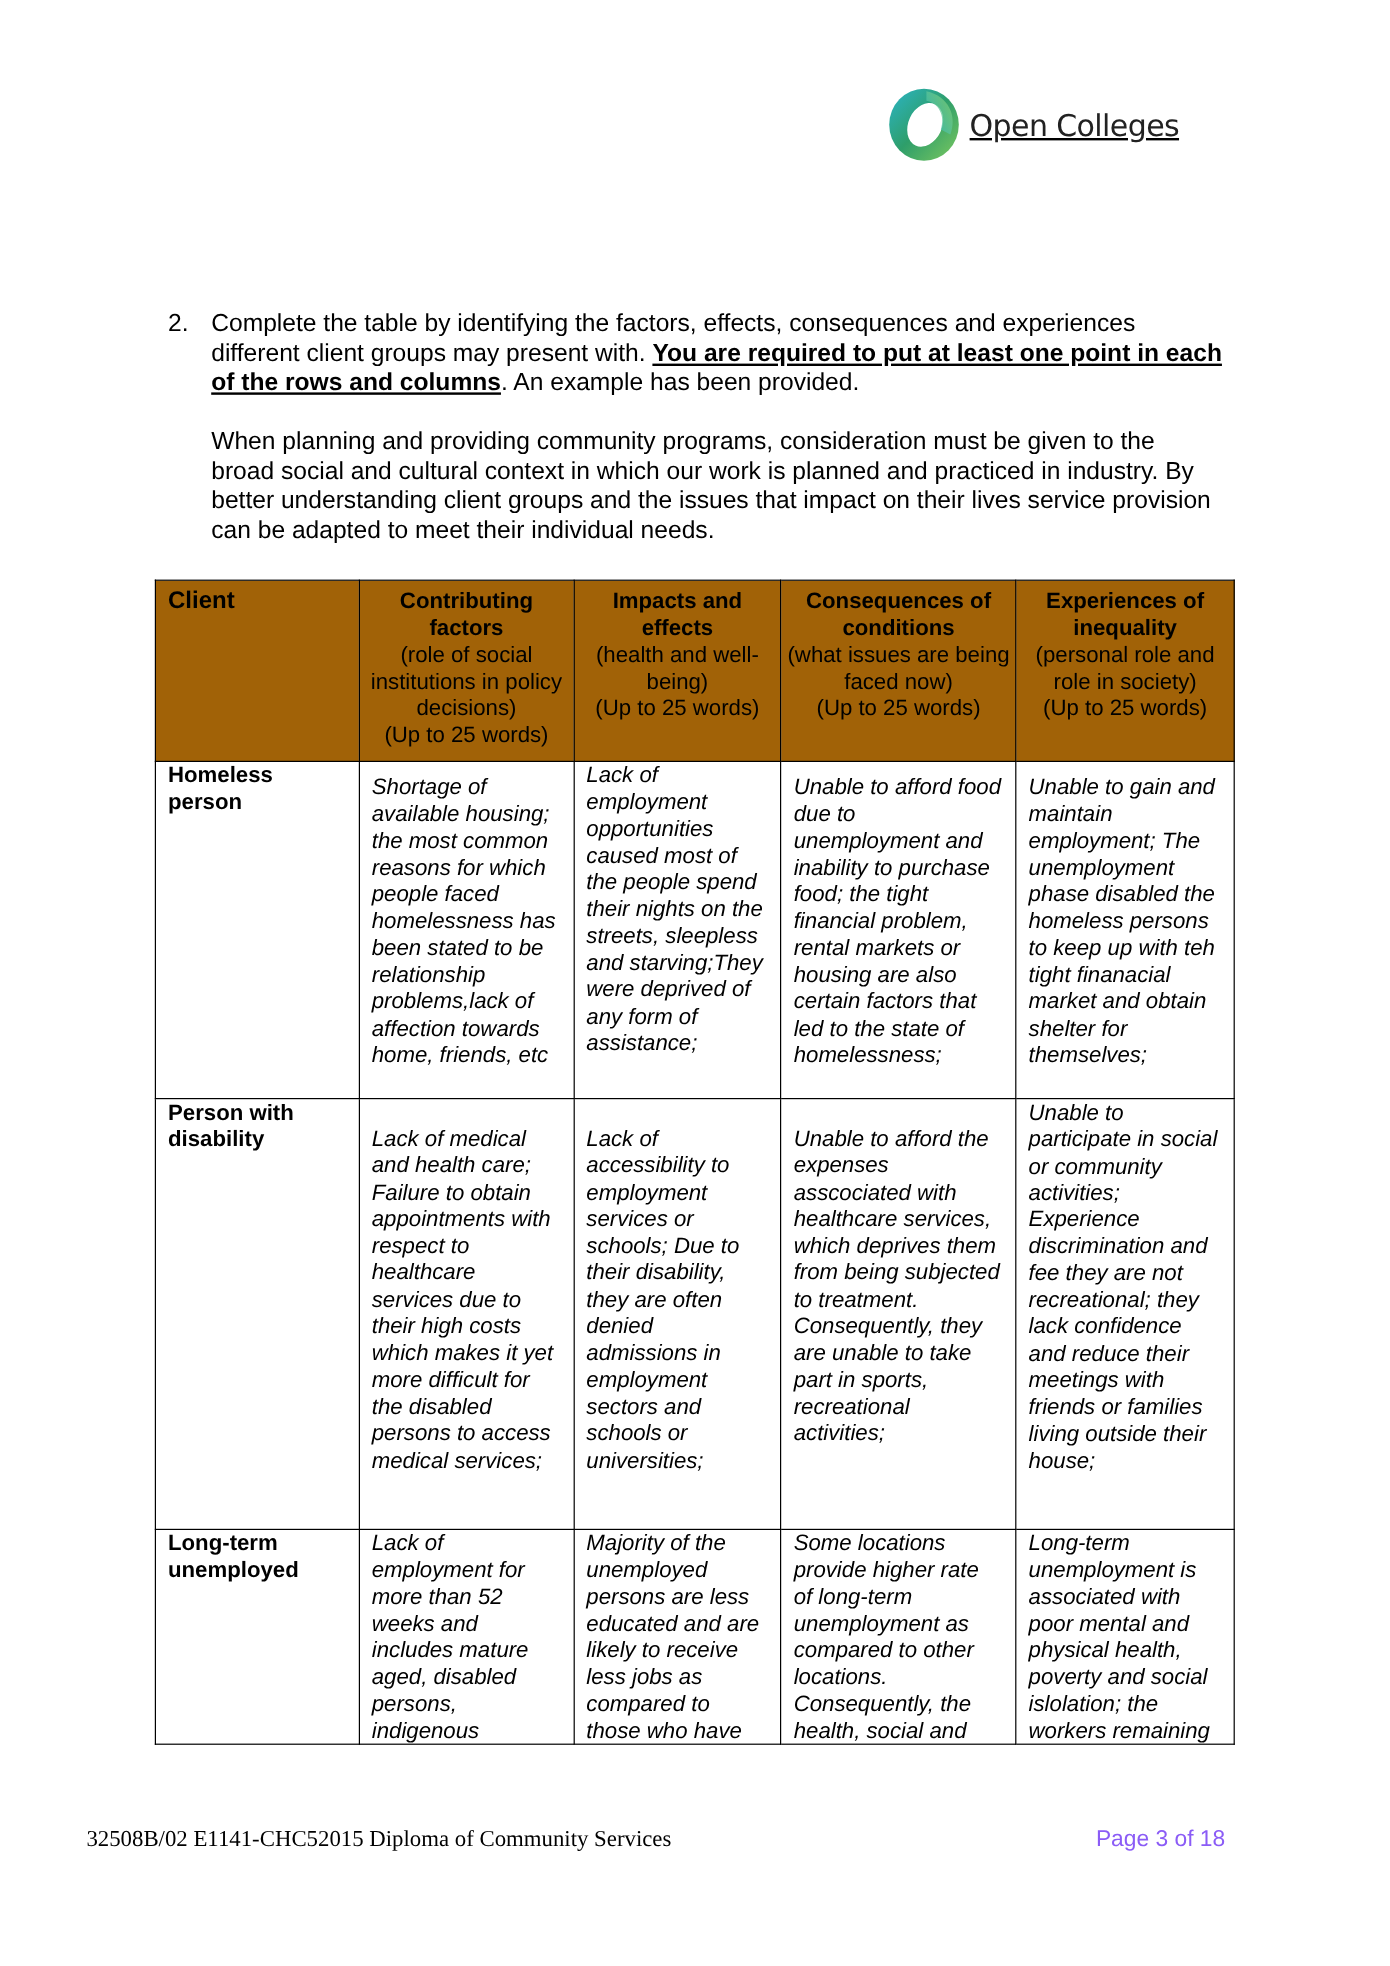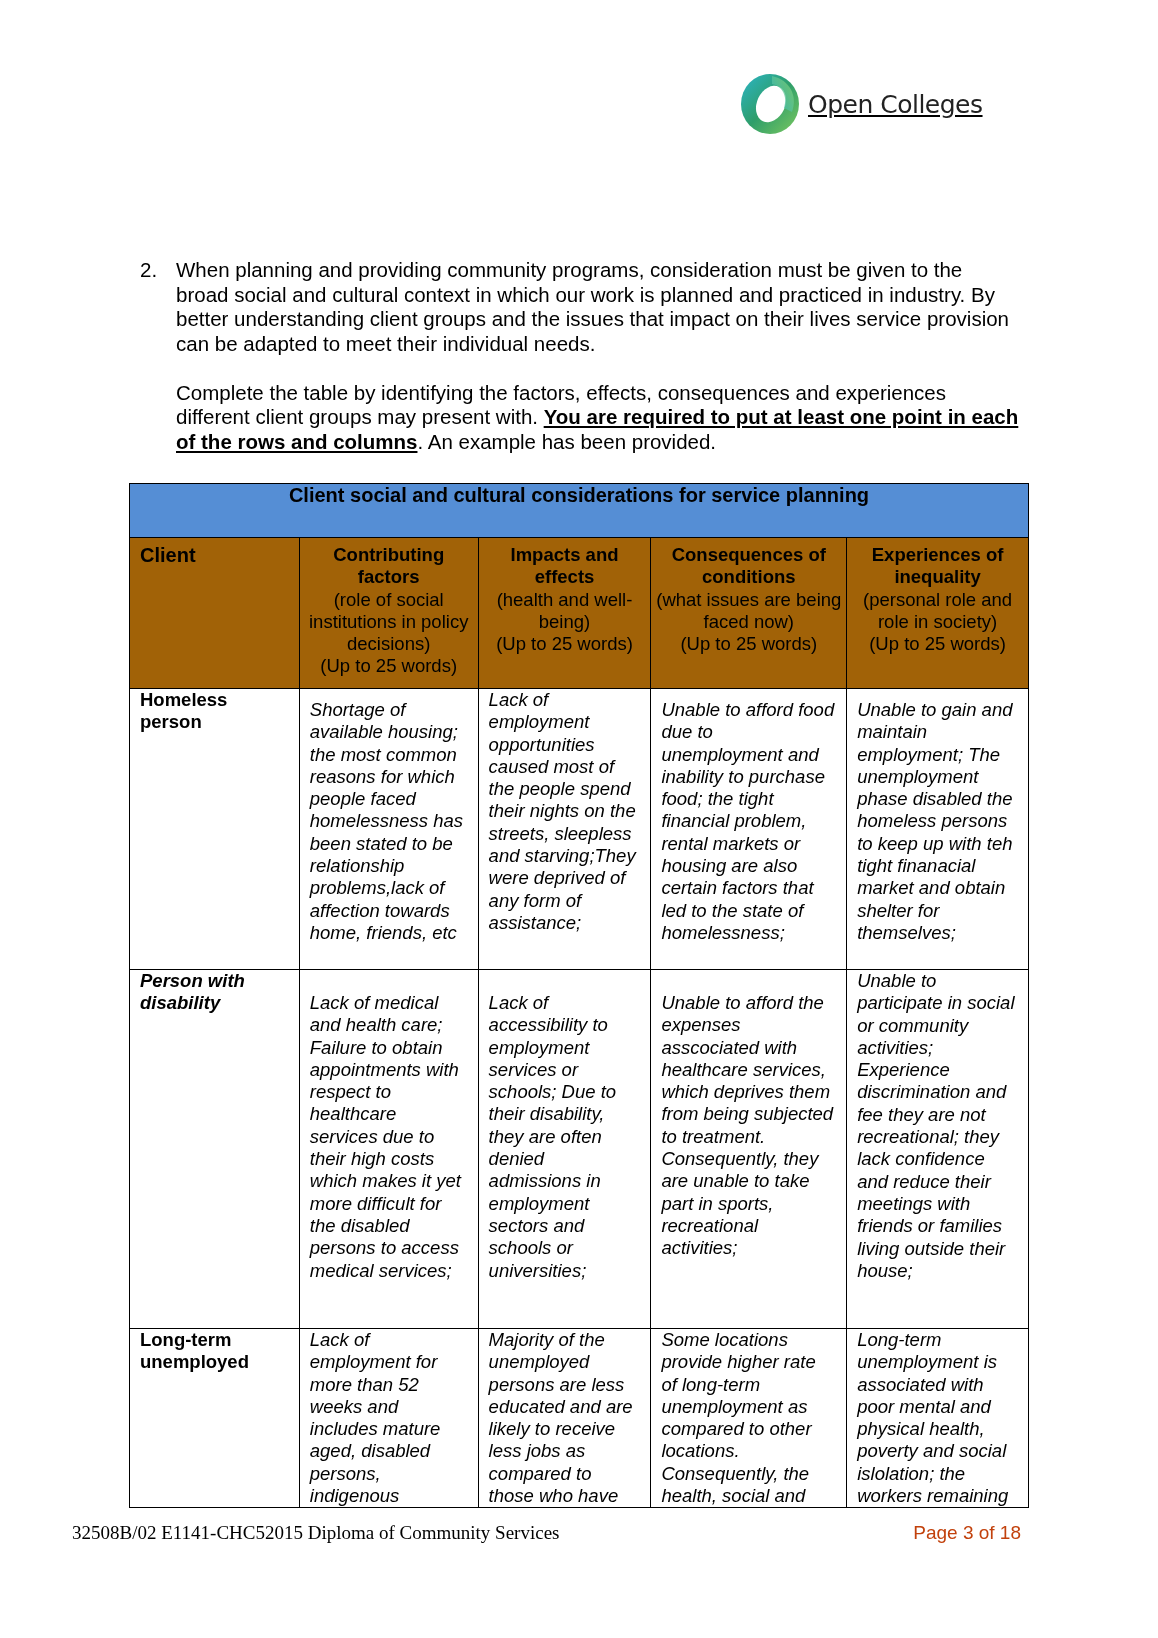--- a/index.html
+++ b/index.html
@@ -20,27 +20,27 @@
          border-collapse: collapse; font-size: 18.5px; line-height: 22.3px; }
   table.considerations td, table.considerations th { border: 1.3px solid #000; vertical-align: top; }
   .title-row th { background: #558ED5; height: 53px; font-size: 20px; font-weight: bold; text-align: center; vertical-align: middle; padding: 0; }
   .head-row th { background: #a16207; font-weight: normal; text-align: center; vertical-align: middle; padding: 6px 4px; height: 138px; }
   .head-row th .hb { font-weight: bold; display: block; text-align: center; }
   .head-row th.client-head { text-align: left; padding-left: 10px; font-weight: bold; font-size: 20px; }
   td.client { font-weight: bold; padding: 0 10px; vertical-align: middle; margin-top: 18px; }
   td.client.top { vertical-align: top; }
   td.cell { font-style: italic; padding: 0 10px; }
   .r1 td { height: 270px; }
-  .r2 td { height: 336px; font-style: italic; }
+  .r2 td { height: 336px; }
   .r3 td { height: 178px; }
   .pad-top { padding-top: 10px !important; margin-left: 45px; }
   .pad-mid { padding-top: 22px !important; }
 
   .footer-left { position: absolute; left: 72px; top: 1522px; font-size: 19px; font-family: Liberation Serif, serif; }
-  .footer-right { position: absolute; right: 137px; top: 1522px; font-size: 19px; color: #c2410c; text-align: right; }
+  .footer-right { position: absolute; right: 137px; top: 1522px; font-size: 19px; color: #8b5cf6; text-align: right; }
 </style>
 </head>
 <body>
 
 <div class="logo">
   <svg class="logo-ring" viewBox="0 0 64 64">
     <defs>
       <linearGradient id="lg1" x1="0" y1="0" x2="1" y2="1">
         <stop offset="0" stop-color="#2BB5C8"></stop>
         <stop offset="0.5" stop-color="#2E9E6A"></stop>
@@ -54,37 +54,34 @@
     <ellipse cx="32" cy="32" rx="29" ry="30" fill="url(#lg1)"></ellipse>
     <ellipse cx="33" cy="32" rx="14" ry="19" transform="rotate(25 33 32)" fill="#ffffff"></ellipse>
     <path d="M34 4 C52 8 60 24 54 40 L46 36 C50 24 44 14 34 12 Z" fill="url(#lg2)" opacity="0.75"></path>
   </svg>
   <span class="logo-text">Open Colleges</span>
 </div>
 
 <div class="question">
   <span class="q-num">2.</span>
   <div class="q-body">
+    <p><span>Complete the table by identifying the factors, effects, consequences and experiences different client groups may present with. </span><span class="q-strong">You are required to put at least one point in each of the rows and columns</span><span>. An example has been provided.</span></p>
     <p>When planning and providing community programs, consideration must be given to the broad social and cultural context in which our work is planned and practiced in industry. By better understanding client groups and the issues that impact on their lives service provision can be adapted to meet their individual needs.</p>
-    <p><span>Complete the table by identifying the factors, effects, consequences and experiences different client groups may present with. </span><span class="q-strong">You are required to put at least one point in each of the rows and columns</span><span>. An example has been provided.</span></p>
   </div>
 </div>
 
 <table class="considerations">
   <colgroup>
     <col style="width:170px">
       <col style="width:179px">
       <col style="width:173px">
       <col style="width:196px">
       <col style="width:182px">
   </colgroup>
   <tbody>
-      <tr class="title-row">
-    <th colspan="5">Client social and cultural considerations for service planning</th>
-  </tr>
   <tr class="head-row">
     <th class="client-head">Client</th>
     <th>
       <span class="hb">Contributing factors</span>
       <span>(role of social institutions in policy decisions)</span><br>
       <span>(Up to 25 words)</span>
     </th>
     <th>
       <span class="hb">Impacts and effects</span>
       <span>(health and well-being)</span><br>

